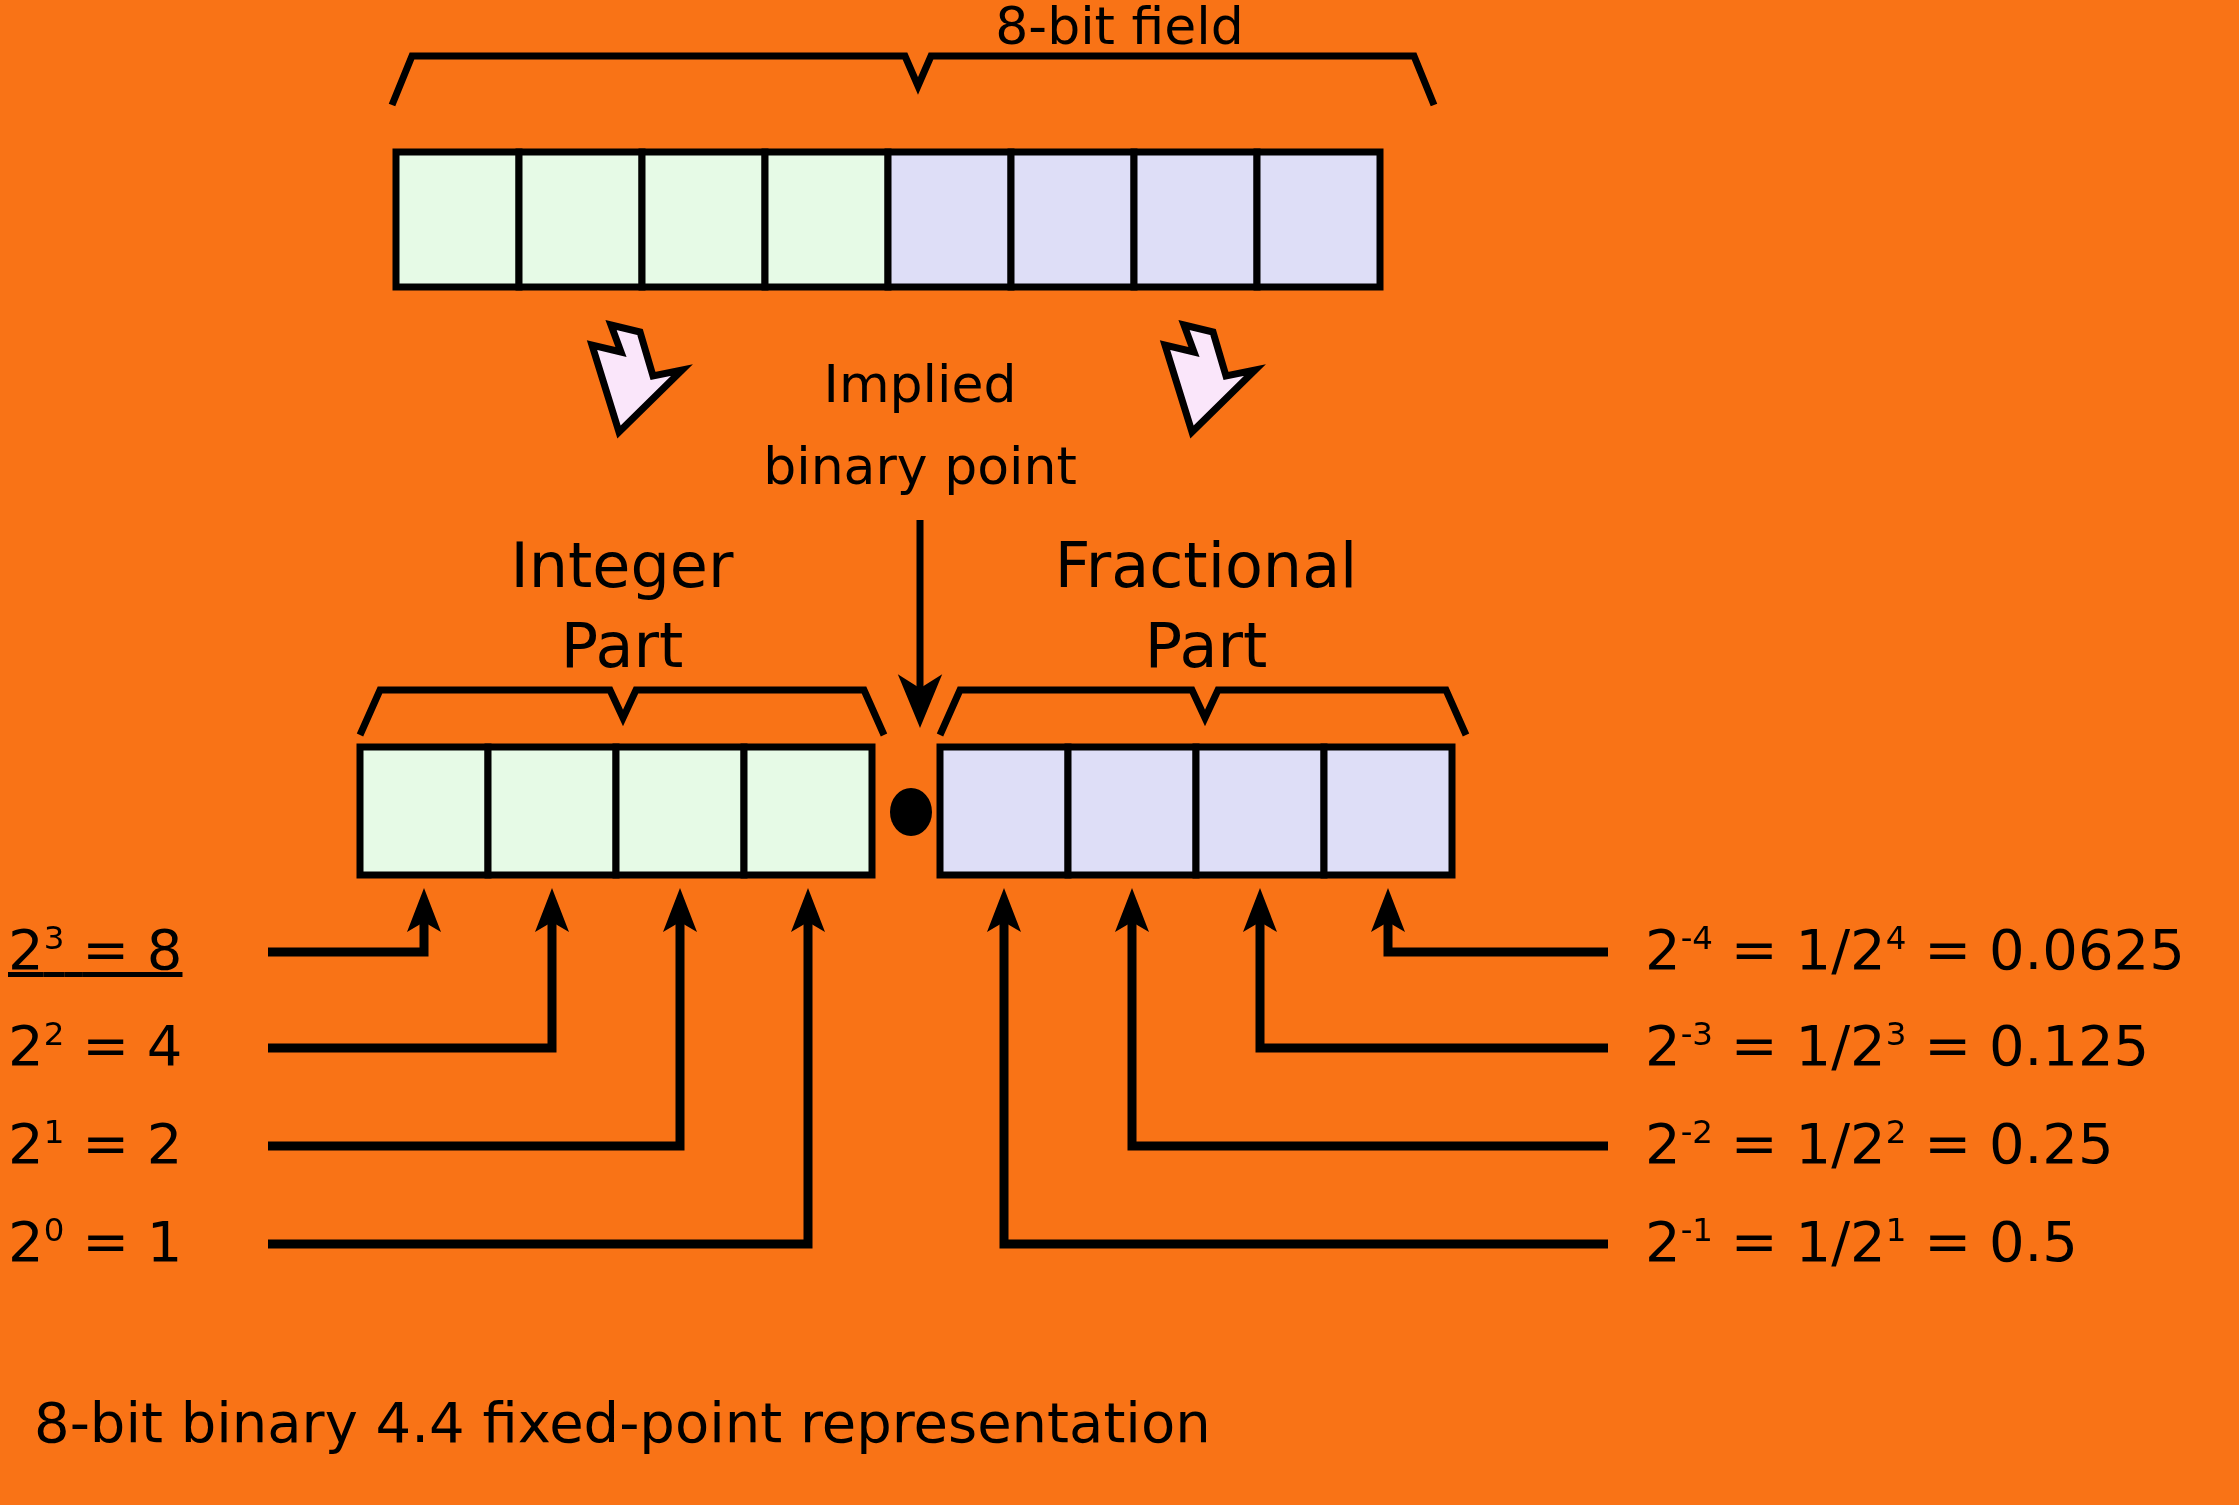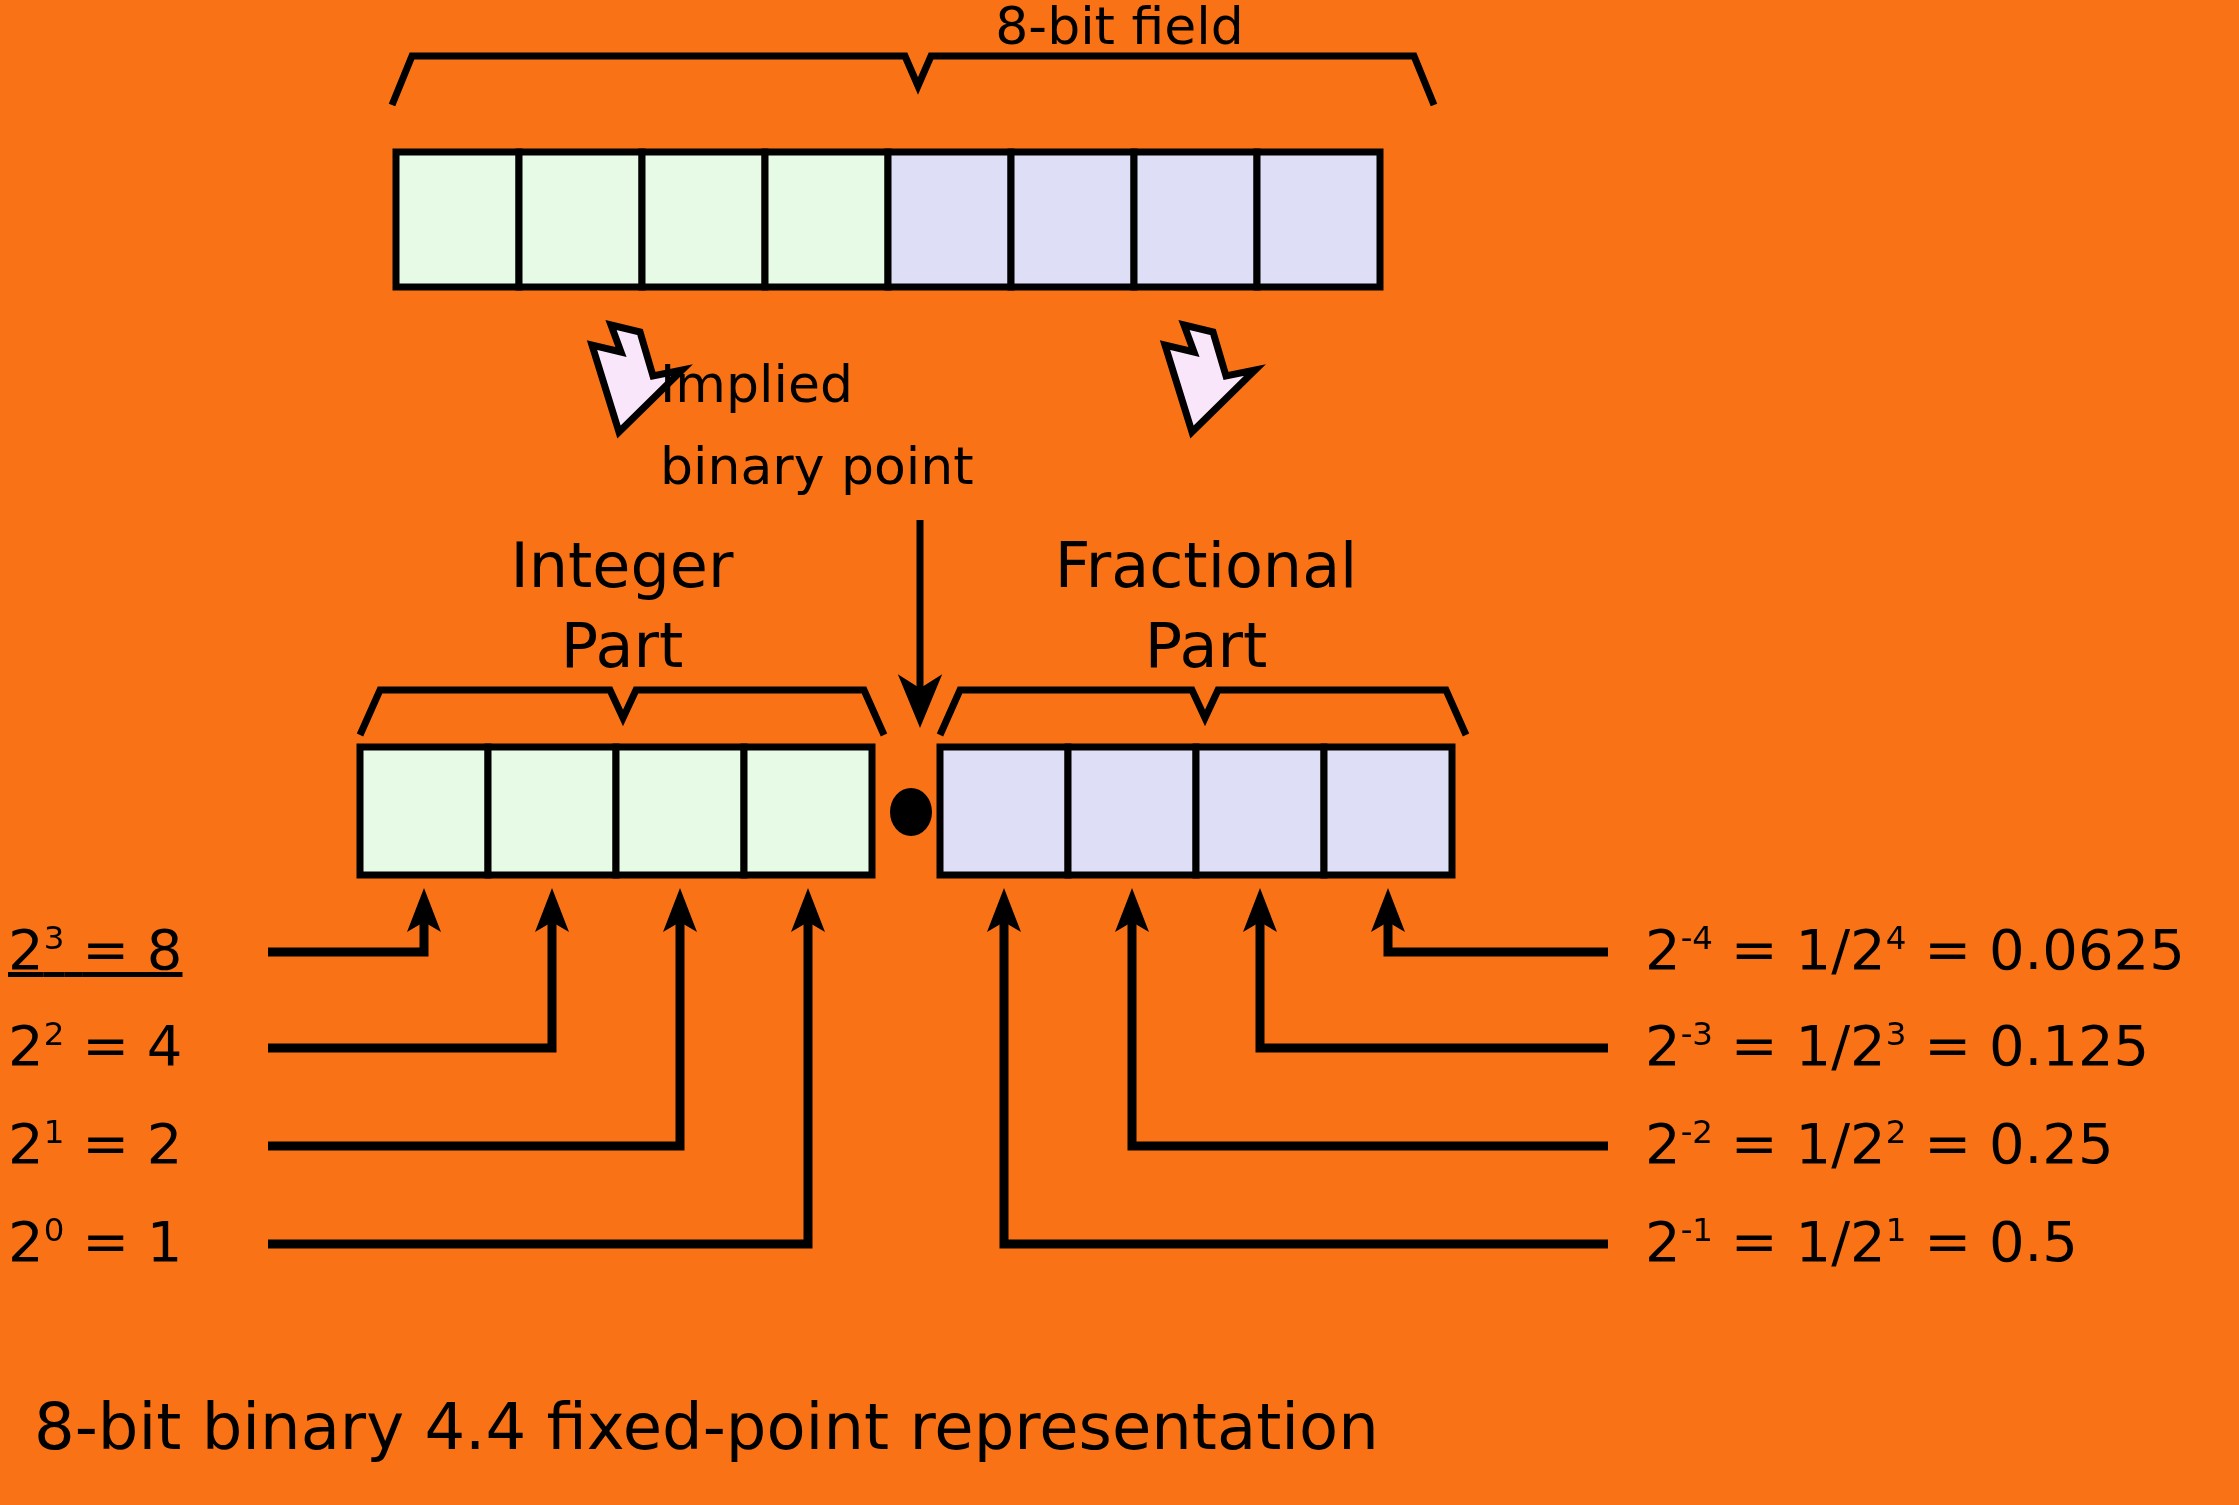--- a/index.html
+++ b/index.html
@@ -32,39 +32,40 @@
   }
   .title-8bit {
     font-size: 52px;
     left: 0;
     top: 0;
     width: 2239px;
     text-align: center;
   }
   .implied-line {
     font-size: 52px;
+    text-align: center;
     width: 520px;
   }
   .part-label {
     font-size: 62px;
     text-align: center;
     width: 520px;
   }
   .pow-left {
     font-size: 56px;
     left: 8px;
     text-align: left;
   }
   .pow-right {
     font-size: 56px;
     left: 1645px;
     text-align: left;
   }
   .caption {
-    font-size: 64px;
+    font-size: 56px;
     left: 34px;
     top: 1395px;
     text-align: left;
   }
   sup {
     font-size: 0.58em;
     vertical-align: super;
     line-height: 0;
   }
 </style>

